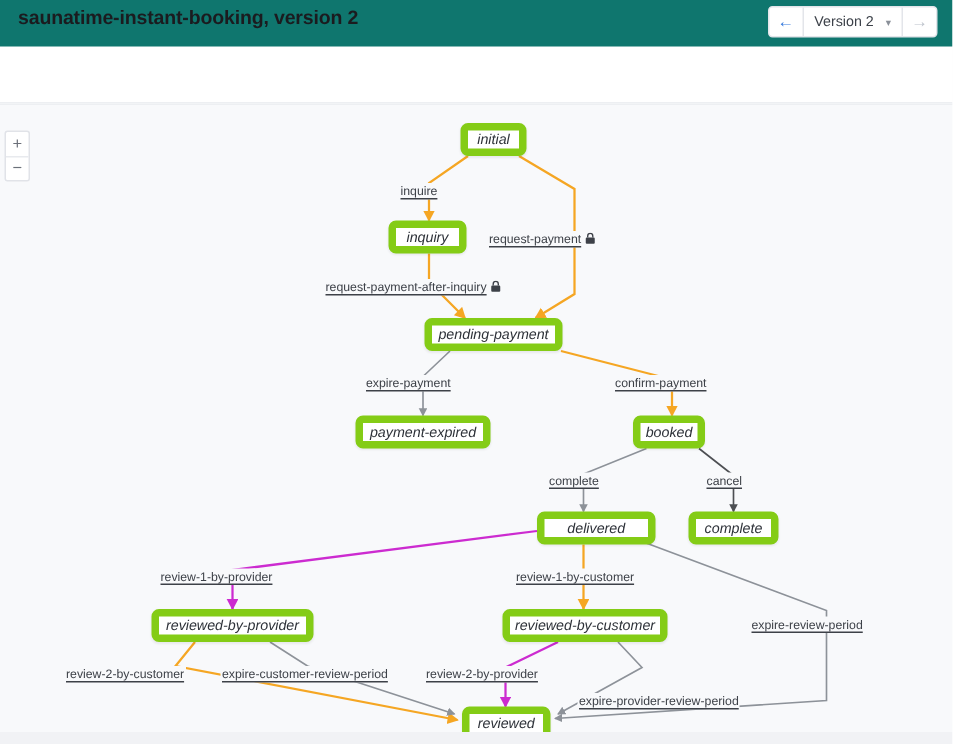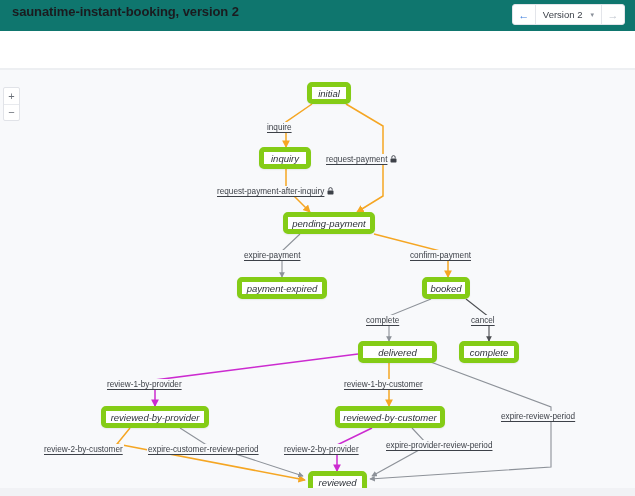--- a/index.html
+++ b/index.html
@@ -247,18 +247,18 @@
         <div class="elabel" style="left: 243px; top: 180px;"><span>expire-payment</span></div>
         <div class="elabel" style="left: 409px; top: 180px;"><span>confirm-payment</span></div>
         <div class="elabel" style="left: 365px; top: 245px;"><span>complete</span></div>
         <div class="elabel" style="left: 470px; top: 245px;"><span>cancel</span></div>
         <div class="elabel" style="left: 106px; top: 309px;"><span>review-1-by-provider</span></div>
         <div class="elabel" style="left: 343px; top: 309px;"><span>review-1-by-customer</span></div>
         <div class="elabel" style="left: 500px; top: 341px;"><span>expire-review-period</span></div>
         <div class="elabel" style="left: 43px; top: 374px;"><span>review-2-by-customer</span></div>
         <div class="elabel" style="left: 147px; top: 374px;"><span>expire-customer-review-period</span></div>
         <div class="elabel" style="left: 283px; top: 374px;"><span>review-2-by-provider</span></div>
-        <div class="elabel" style="left: 385px; top: 370px;"><span>expire-provider-review-period</span></div>
+        <div class="elabel" style="left: 385px; top: 392px;"><span>expire-provider-review-period</span></div>
       </div>
   </div>
 
   <div class="canvas-footer"></div>
 </div>
 
 </body></html>

